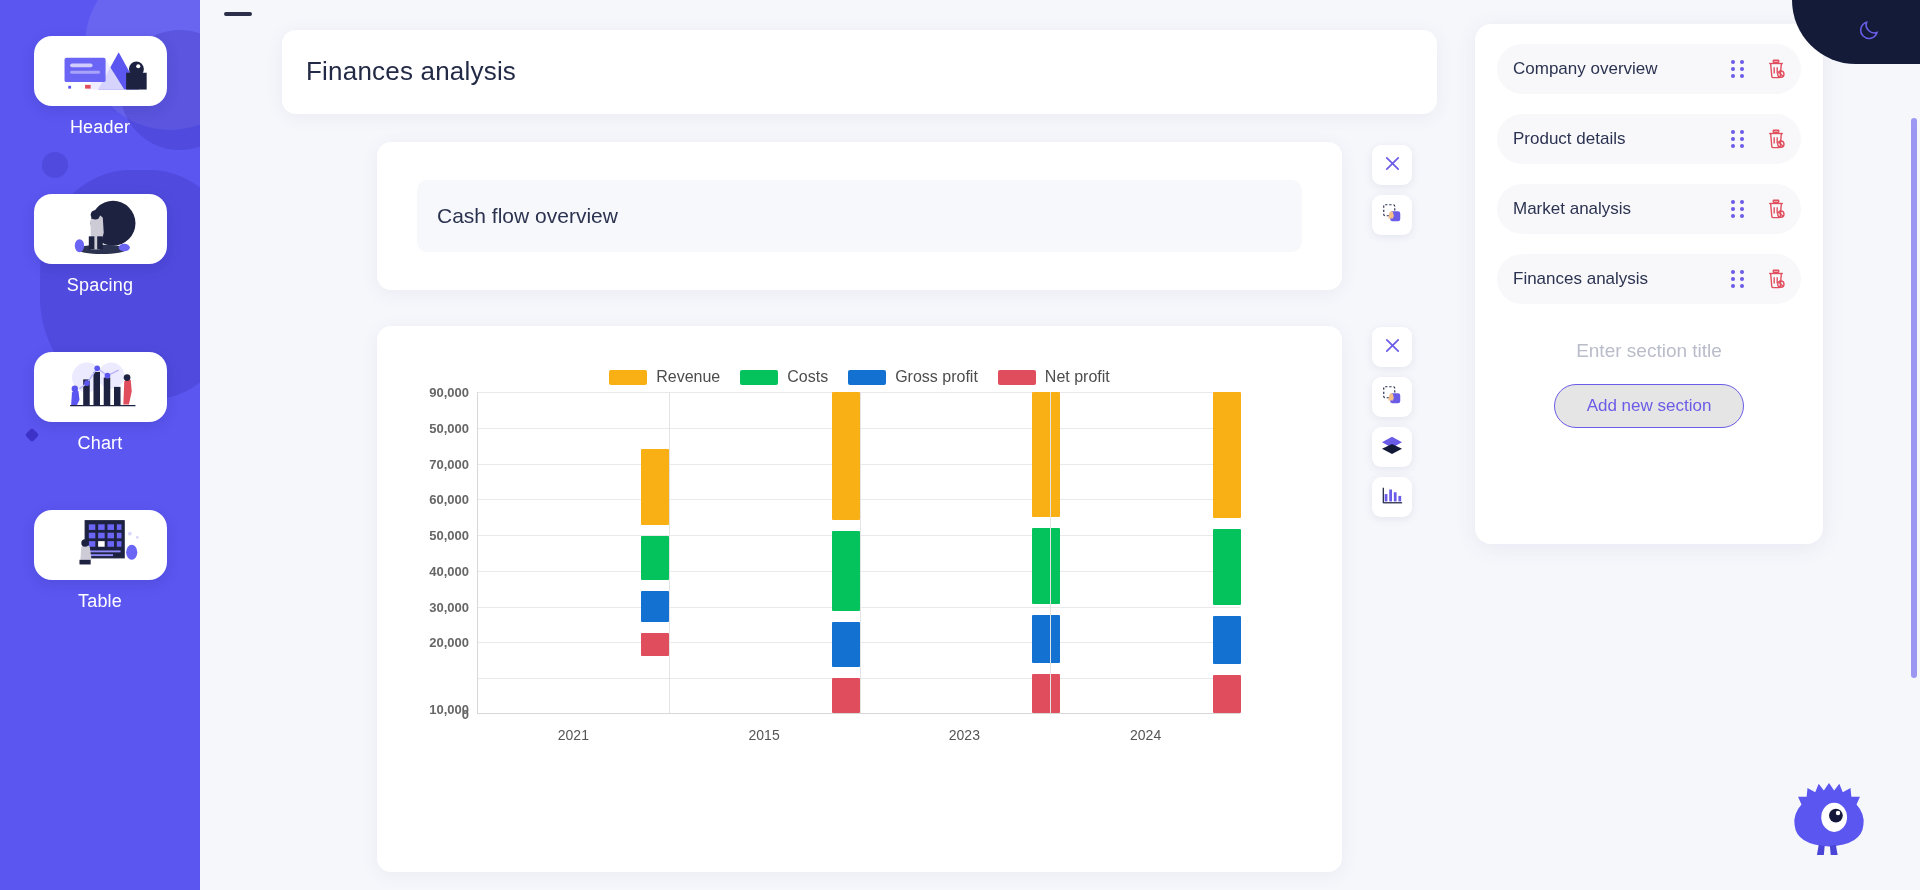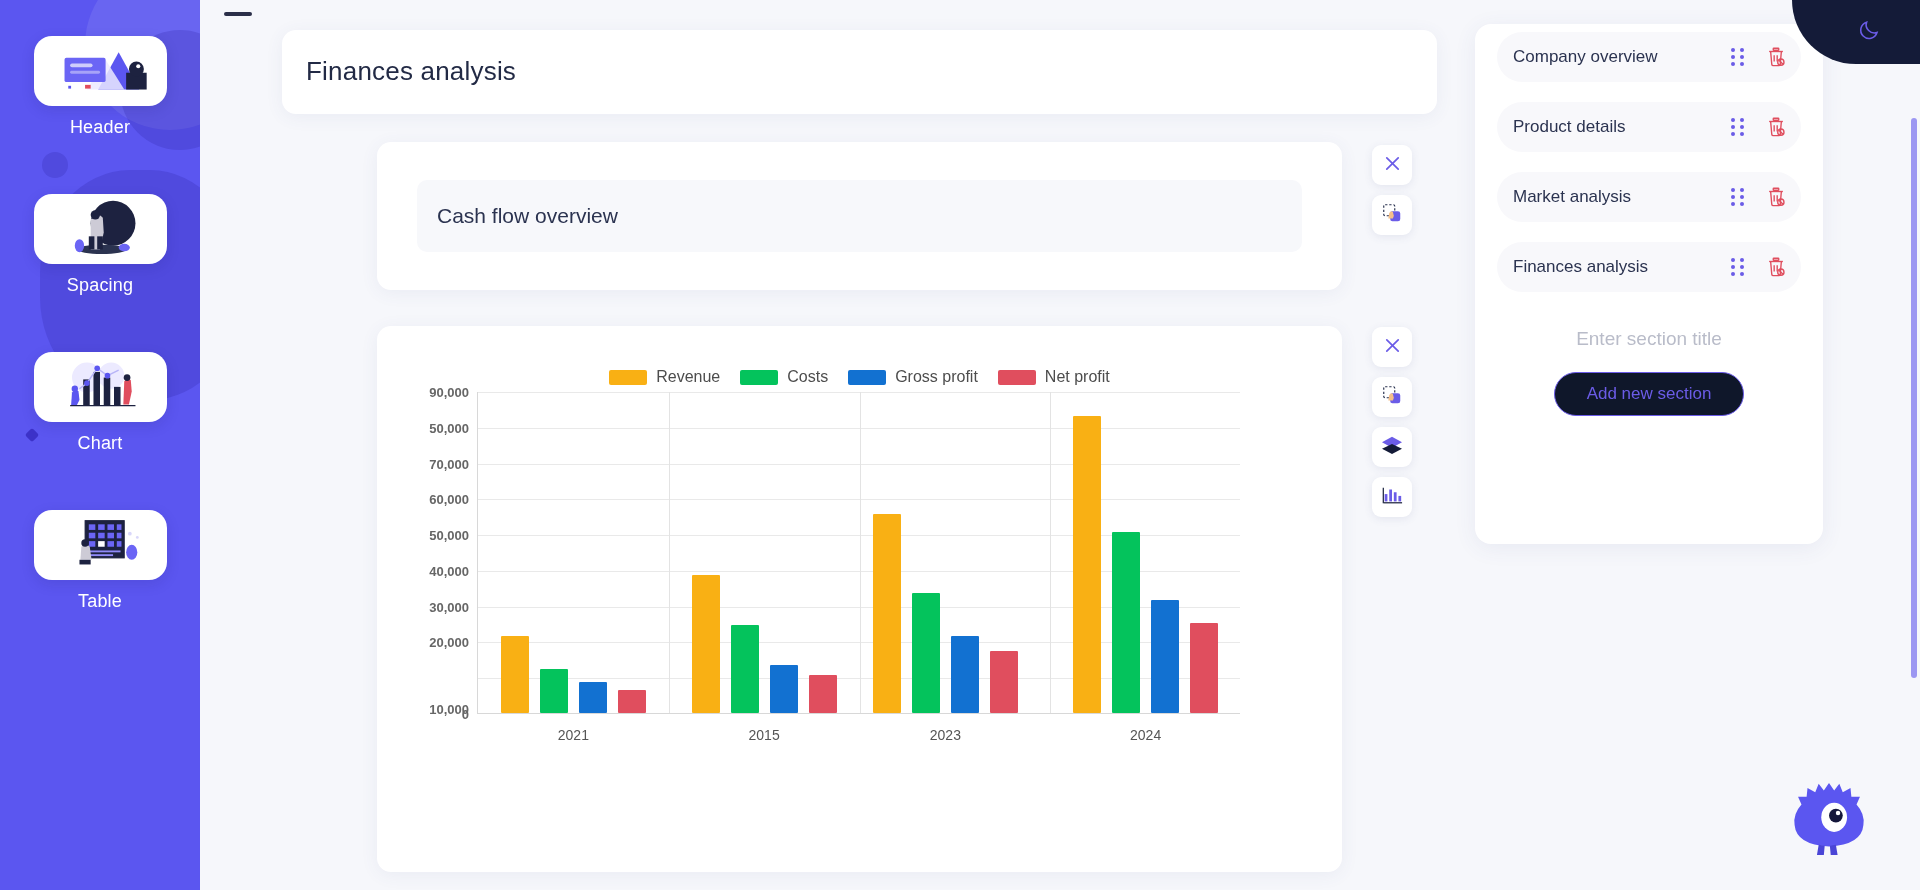--- a/index.html
+++ b/index.html
@@ -82,54 +82,54 @@
   #plot {
     position: absolute; left: 100px; top: 66px; width: 763px; height: 322px;
     border-left: 1px solid #d8d8d8; border-bottom: 1px solid #d8d8d8;
   }
   .gridline { position: absolute; left: 0; right: 0; height: 1px; background: #e9e9e9; }
   .ytick {
     position: absolute; right: 100%; padding-right: 9px; transform: translateY(-50%);
     font-size: 13px; color: #666; white-space: nowrap; font-weight: bold;
   }
   .vsep { position: absolute; top: 0; bottom: 0; width: 1px; background: #e3e3e3; }
-  .group { position: absolute; bottom: 0; height: 100%; display: flex; align-items: flex-end; justify-content: center; gap: 11px; }
+  .group { position: absolute; bottom: 0; height: 100%; display: flex; align-items: flex-end; justify-content: center; gap: 11px; flex-direction: column; }
   .bar { width: 28px; border-radius: 1px; }
   .xtick {
     position: absolute; top: 100%; margin-top: 14px; width: 100%;
     text-align: center; font-size: 14px; color: #555;
   }
 
   
   #right-panel {
     position: absolute; left: 1475px; top: 24px; width: 348px; height: 520px;
     background: #ffffff; border-radius: 16px;
     box-shadow: 0 4px 22px rgba(70,80,140,0.08);
-    padding: 8px 22px;
+    padding: 20px 22px;
   }
   .section-row {
     position: relative; height: 50px; margin-bottom: 20px;
     background: #f8f8fb; border-radius: 25px;
     display: flex; align-items: center; padding: 0 14px 0 16px; cursor: pointer;
   }
   .section-name { flex: 1; font-size: 17px; color: #2b3350; }
   .grip { width: 18px; height: 18px; margin-right: 16px; position: relative; cursor: grab; }
   .grip i {
     position: absolute; width: 4px; height: 4px; border-radius: 50%; background: #6b5ce7;
   }
   .trash { width: 22px; height: 22px; cursor: pointer; }
   #section-input {
     width: 100%; height: 42px; border: none; outline: none; background: transparent;
     text-align: center; font-size: 19px; color: #2b3350; font-family: "Liberation Sans", sans-serif;
     margin-top: 6px;
   }
   #section-input::placeholder { color: #b9bcc9; }
   #add-section-btn {
     display: block; margin: 12px auto 0; padding: 11px 32px;
-    background: #0f172a; border: 1.5px solid #6b5ce7; border-radius: 24px;
+    background: #e5e5e5; border: 1.5px solid #6b5ce7; border-radius: 24px;
     color: #6b5ce7; font-size: 17px; cursor: pointer;
     font-family: "Liberation Sans", sans-serif;
   }
 
   
   #dark-toggle {
     position: absolute; right: 0; top: 0; width: 128px; height: 64px;
     background: #141b38; border-bottom-left-radius: 70px;
     display: flex; align-items: center; justify-content: center;
     padding-left: 26px; padding-bottom: 4px; cursor: pointer;
@@ -317,21 +317,21 @@
           </div>
           <div class="vsep" style="left: 190.75px;"></div>
           <div class="group" style="left: 190.75px; width: 190.75px;">
             <div class="bar" title="Revenue: 38700" style="height: 138.46px; background: rgb(249, 176, 20);"></div>
             <div class="bar" title="Costs: 24500" style="height: 87.6556px; background: rgb(4, 195, 92);"></div>
             <div class="bar" title="Gross profit: 13500" style="height: 48.3px; background: rgb(18, 113, 209);"></div>
             <div class="bar" title="Net profit: 10700" style="height: 38.2822px; background: rgb(224, 78, 94);"></div>
             <div class="xtick">2015</div>
           </div>
           <div class="vsep" style="left: 381.5px;"></div>
-          <div class="group" style="left: 372px; width: 190.75px;">
+          <div class="group" style="left: 391px; width: 190.75px;">
             <div class="bar" title="Revenue: 55600" style="height: 198.924px; background: rgb(249, 176, 20);"></div>
             <div class="bar" title="Costs: 33500" style="height: 119.856px; background: rgb(4, 195, 92);"></div>
             <div class="bar" title="Gross profit: 21400" style="height: 76.5644px; background: rgb(18, 113, 209);"></div>
             <div class="bar" title="Net profit: 17200" style="height: 61.5378px; background: rgb(224, 78, 94);"></div>
             <div class="xtick">2023</div>
           </div>
           <div class="vsep" style="left: 572.25px;"></div>
           <div class="group" style="left: 572.25px; width: 190.75px;">
             <div class="bar" title="Revenue: 83000" style="height: 296.956px; background: rgb(249, 176, 20);"></div>
             <div class="bar" title="Costs: 50500" style="height: 180.678px; background: rgb(4, 195, 92);"></div>

